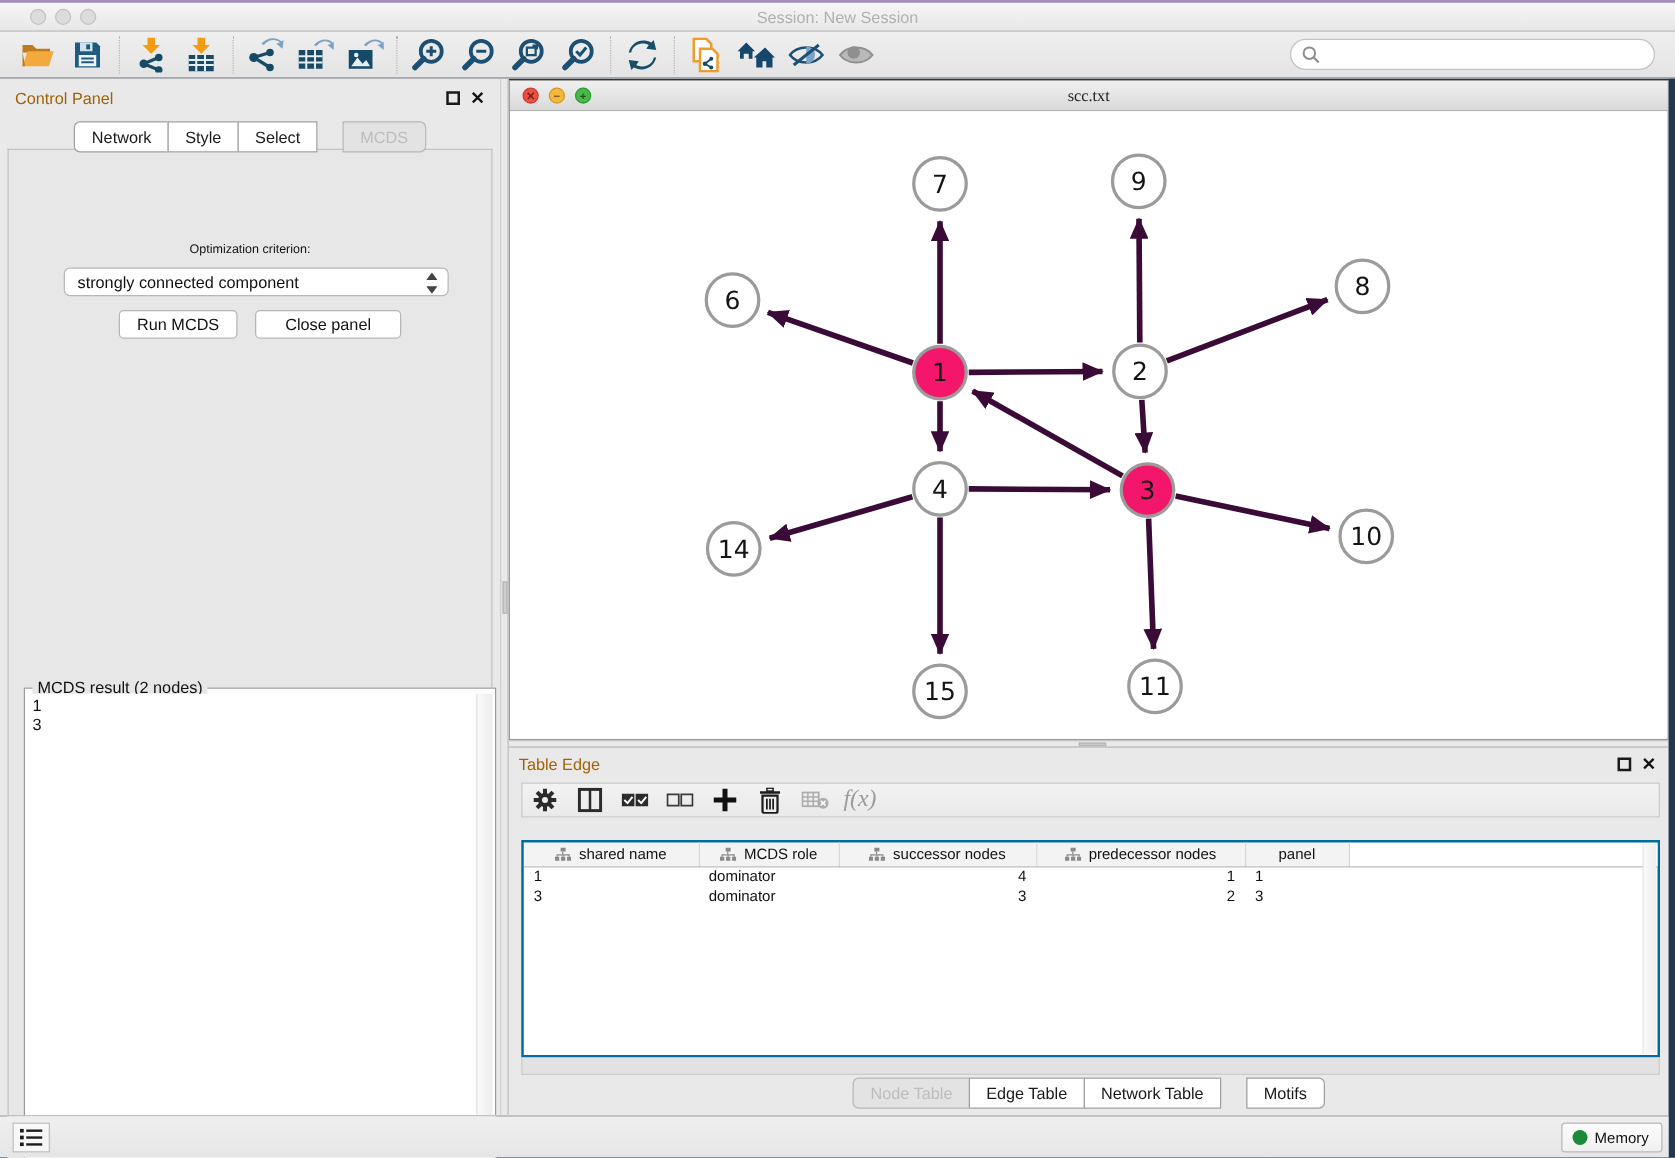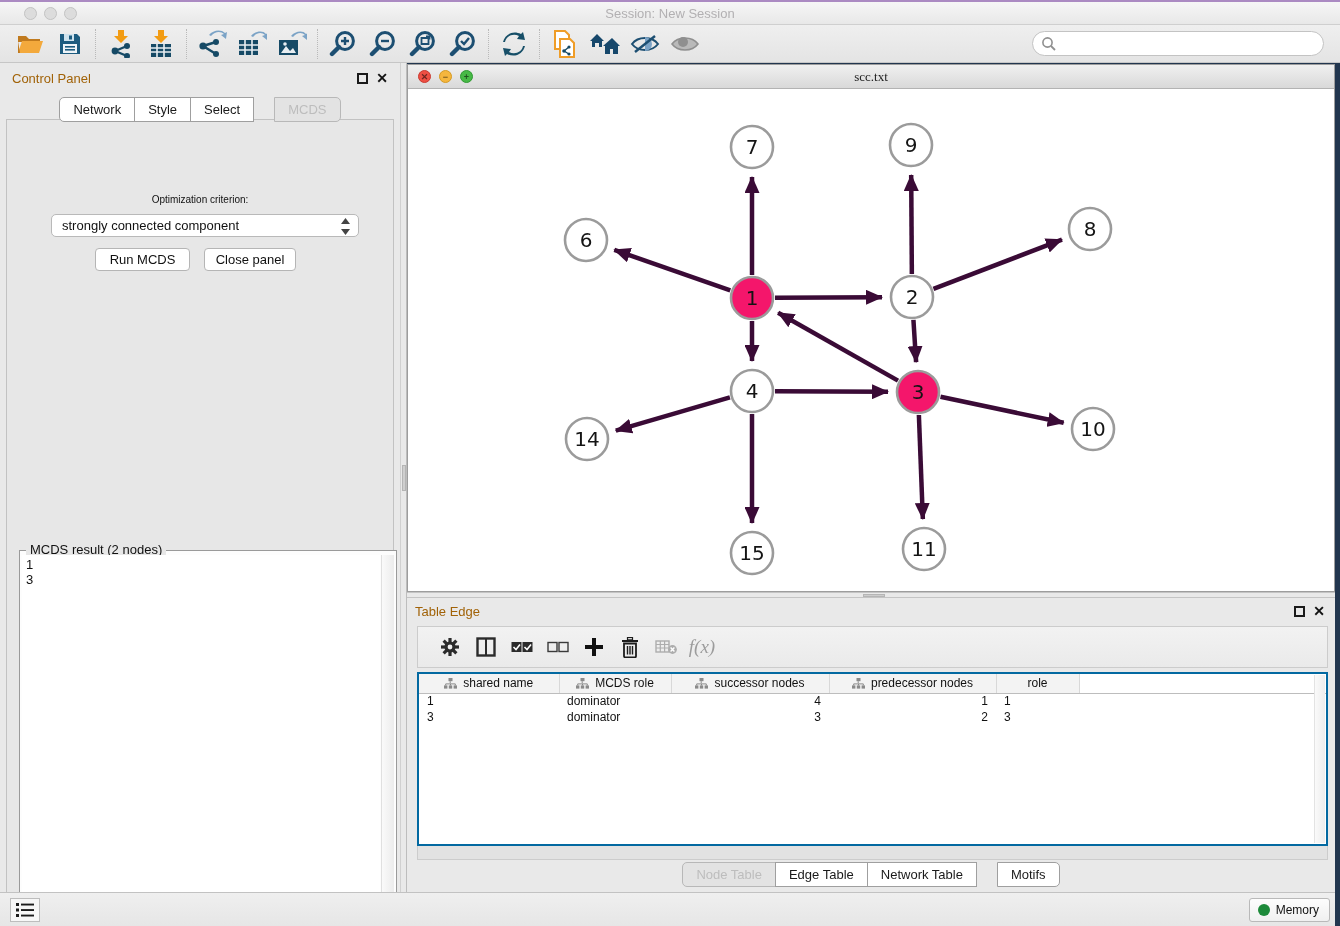--- a/index.html
+++ b/index.html
@@ -78,23 +78,23 @@
   .light.yel { background:#f5b63d; border:1px solid #d59a23; }
   .light.grn { background:#47b946; border:1px solid #2f9a32; }
   .net-canvas { position:absolute; left:1px; top:24px; width:924px; height:502px; background:#fff; }
 
   .h-splitter { position:absolute; left:407px; top:592px; width:928px; height:6px; background:#e9e9e9;
                 border-top:1px solid #c4c4c4; border-bottom:1px solid #c4c4c4; }
   .h-grip { position:absolute; left:456px; top:1px; width:22px; height:3px; background:#cdcdcd; border:1px solid #b5b5b5; }
 
   
   .table-panel { position:absolute; left:407px; top:598px; width:928px; height:294px; background:#e9e9e9; }
-  .tp-toolbar { position:absolute; left:10px; top:28px; width:911px; height:42px;
+  .tp-toolbar { position:absolute; left:10px; top:28px; width:911px; height:28px;
                 background:linear-gradient(#f2f2f2,#eaeaea); border:1px solid #cccccc;
-                display:flex; align-items:center; padding-left:14px; }
+                display:flex; align-items:center; }
   .tp-btn { width:36px; height:32px; display:flex; align-items:center; justify-content:center; }
   .fx { font-family:"Liberation Serif", serif; font-style:italic; font-size:19px; color:#9c9c9c; }
 
   .tp-table { position:absolute; left:10px; top:74px; width:911px; height:174px; background:#fff;
               border:2px solid #0369a1; }
   table.grid { border-collapse:collapse; width:100%; table-layout:fixed; font-size:12px; }
   table.grid th { background:#f3f3f3; border-right:1px solid #d8d8d8; border-bottom:1px solid #bdbdbd;
                   font-weight:normal; color:#111; height:19px; padding:0 4px; white-space:nowrap; overflow:hidden; }
   table.grid th.filler { background:#fff; border-right:none; }
   table.grid td { height:16px; padding:0 8px; color:#111; white-space:nowrap; overflow:hidden; }
@@ -285,21 +285,21 @@
         <span class="stepper">
           <svg width="9" height="17" viewBox="0 0 9 17">
               <path d="M4.5 0 L9 6 H0 z" fill="#444"></path>
               <path d="M4.5 17 L0 11 H9 z" fill="#444"></path>
             </svg>
         </span>
       </div>
       <div class="btn" style="left:88px; top:128px; width:95px;">
         <span>Run MCDS</span>
       </div>
-      <div class="btn" style="left:197px; top:128px; width:92px;align-items:center;">
+      <div class="btn" style="left:197px; top:128px; width:117px;align-items:center;">
         <span>Close panel</span>
       </div>
       <div class="fieldset">
         <div class="legend">MCDS result (2 nodes)</div>
         <div class="result-area" id="result-area">1
 3</div>
         <div class="result-scroll"></div>
       </div>
     </div>
   </div>
@@ -494,21 +494,21 @@
                       <rect x="4.8" y="7.4" width="3.4" height="3.2"></rect>
                       <rect x="9.6" y="7.4" width="3.4" height="3.2"></rect>
                       <path d="M6.2 3.2 v2 M1.7 7.4 v-1.5 h9.6 v1.5 M6.5 5.9 v1.5" stroke="#8a8a8a" stroke-width="1" fill="none"></path>
                     </g>
                   </svg>
                   <span>predecessor nodes</span>
                 </span>
               </th>
               <th>
                 <span class="th-inner">
-                  <span>role</span>
+                  <span>panel</span>
                 </span>
               </th>
               <th class="filler"></th>
             </tr>
             <tr>
               <td style="text-align:left">1</td>
               <td style="text-align:left">dominator</td>
               <td style="text-align:right">4</td>
               <td style="text-align:right">1</td>
               <td style="text-align:left">1</td>

